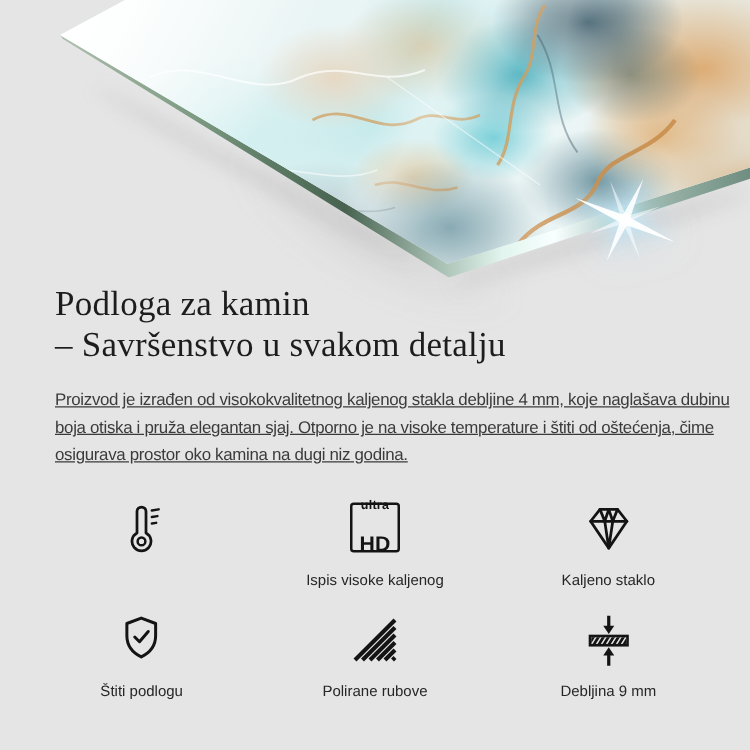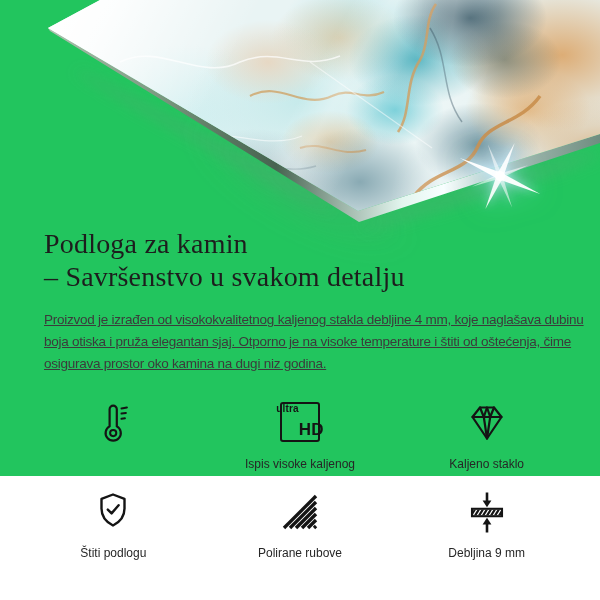--- a/index.html
+++ b/index.html
@@ -1,18 +1,18 @@
 <!DOCTYPE html>
 <html><head>
 <meta charset="utf-8">
 <style>
   * { margin:0; padding:0; box-sizing:border-box; }
   html,body { width:600px; height:600px; background:#ffffff; overflow:hidden;
               font-family:"Liberation Sans", sans-serif; }
-  .page { position:relative; width:600px; height:476px; background:#22c55e; }
+  .page { position:relative; width:600px; height:600px; background:#e5e5e5; }
 
   
   .hero { position:absolute; left:0; top:0; width:600px; height:245px; }
 
   .glass-shadow-left { position:absolute; left:78px; top:66px; width:292px; height:10px;
     background:rgba(130,130,130,.22); filter:blur(7px);
     transform:rotate(28.7deg); transform-origin:0 0; border-radius:50%; }
   .glass-shadow-right { position:absolute; left:360px; top:221px; width:252px; height:12px;
     background:rgba(140,140,140,.28); filter:blur(8px);
     transform:rotate(-17.3deg); transform-origin:0 0; border-radius:50%; }
@@ -70,21 +70,21 @@
   .desc div { white-space:nowrap; }
 
   
   .features { position:absolute; left:20px; top:398px; width:560px;
     display:grid; grid-template-columns:repeat(3,1fr); row-gap:16px; }
   .feature { display:flex; flex-direction:column; align-items:center; }
   .feature .iconbox { height:48px; display:flex; align-items:center; justify-content:center; }
   .feature .label { margin-top:11px; font-size:12px; color:#262626; white-space:nowrap; }
   svg.ficon { stroke:#141414; fill:none; stroke-width:2.3; stroke-linecap:round; stroke-linejoin:round; }
   .hd-box { width:40px; height:40px; border:2.6px solid #141414; border-radius:3px;
-    display:flex; flex-direction:row; align-items:flex-start; justify-content:center;
+    display:flex; flex-direction:column; align-items:center; justify-content:center;
     color:#141414; font-weight:bold; line-height:1; }
   .hd-box .hd-top { font-size:10px; letter-spacing:.2px; }
   .hd-box .hd-bottom { font-size:17px; margin-top:17px; letter-spacing:.2px; }
 </style>
 </head>
 <body>
 
 <div class="page">
 
   <div class="hero">

